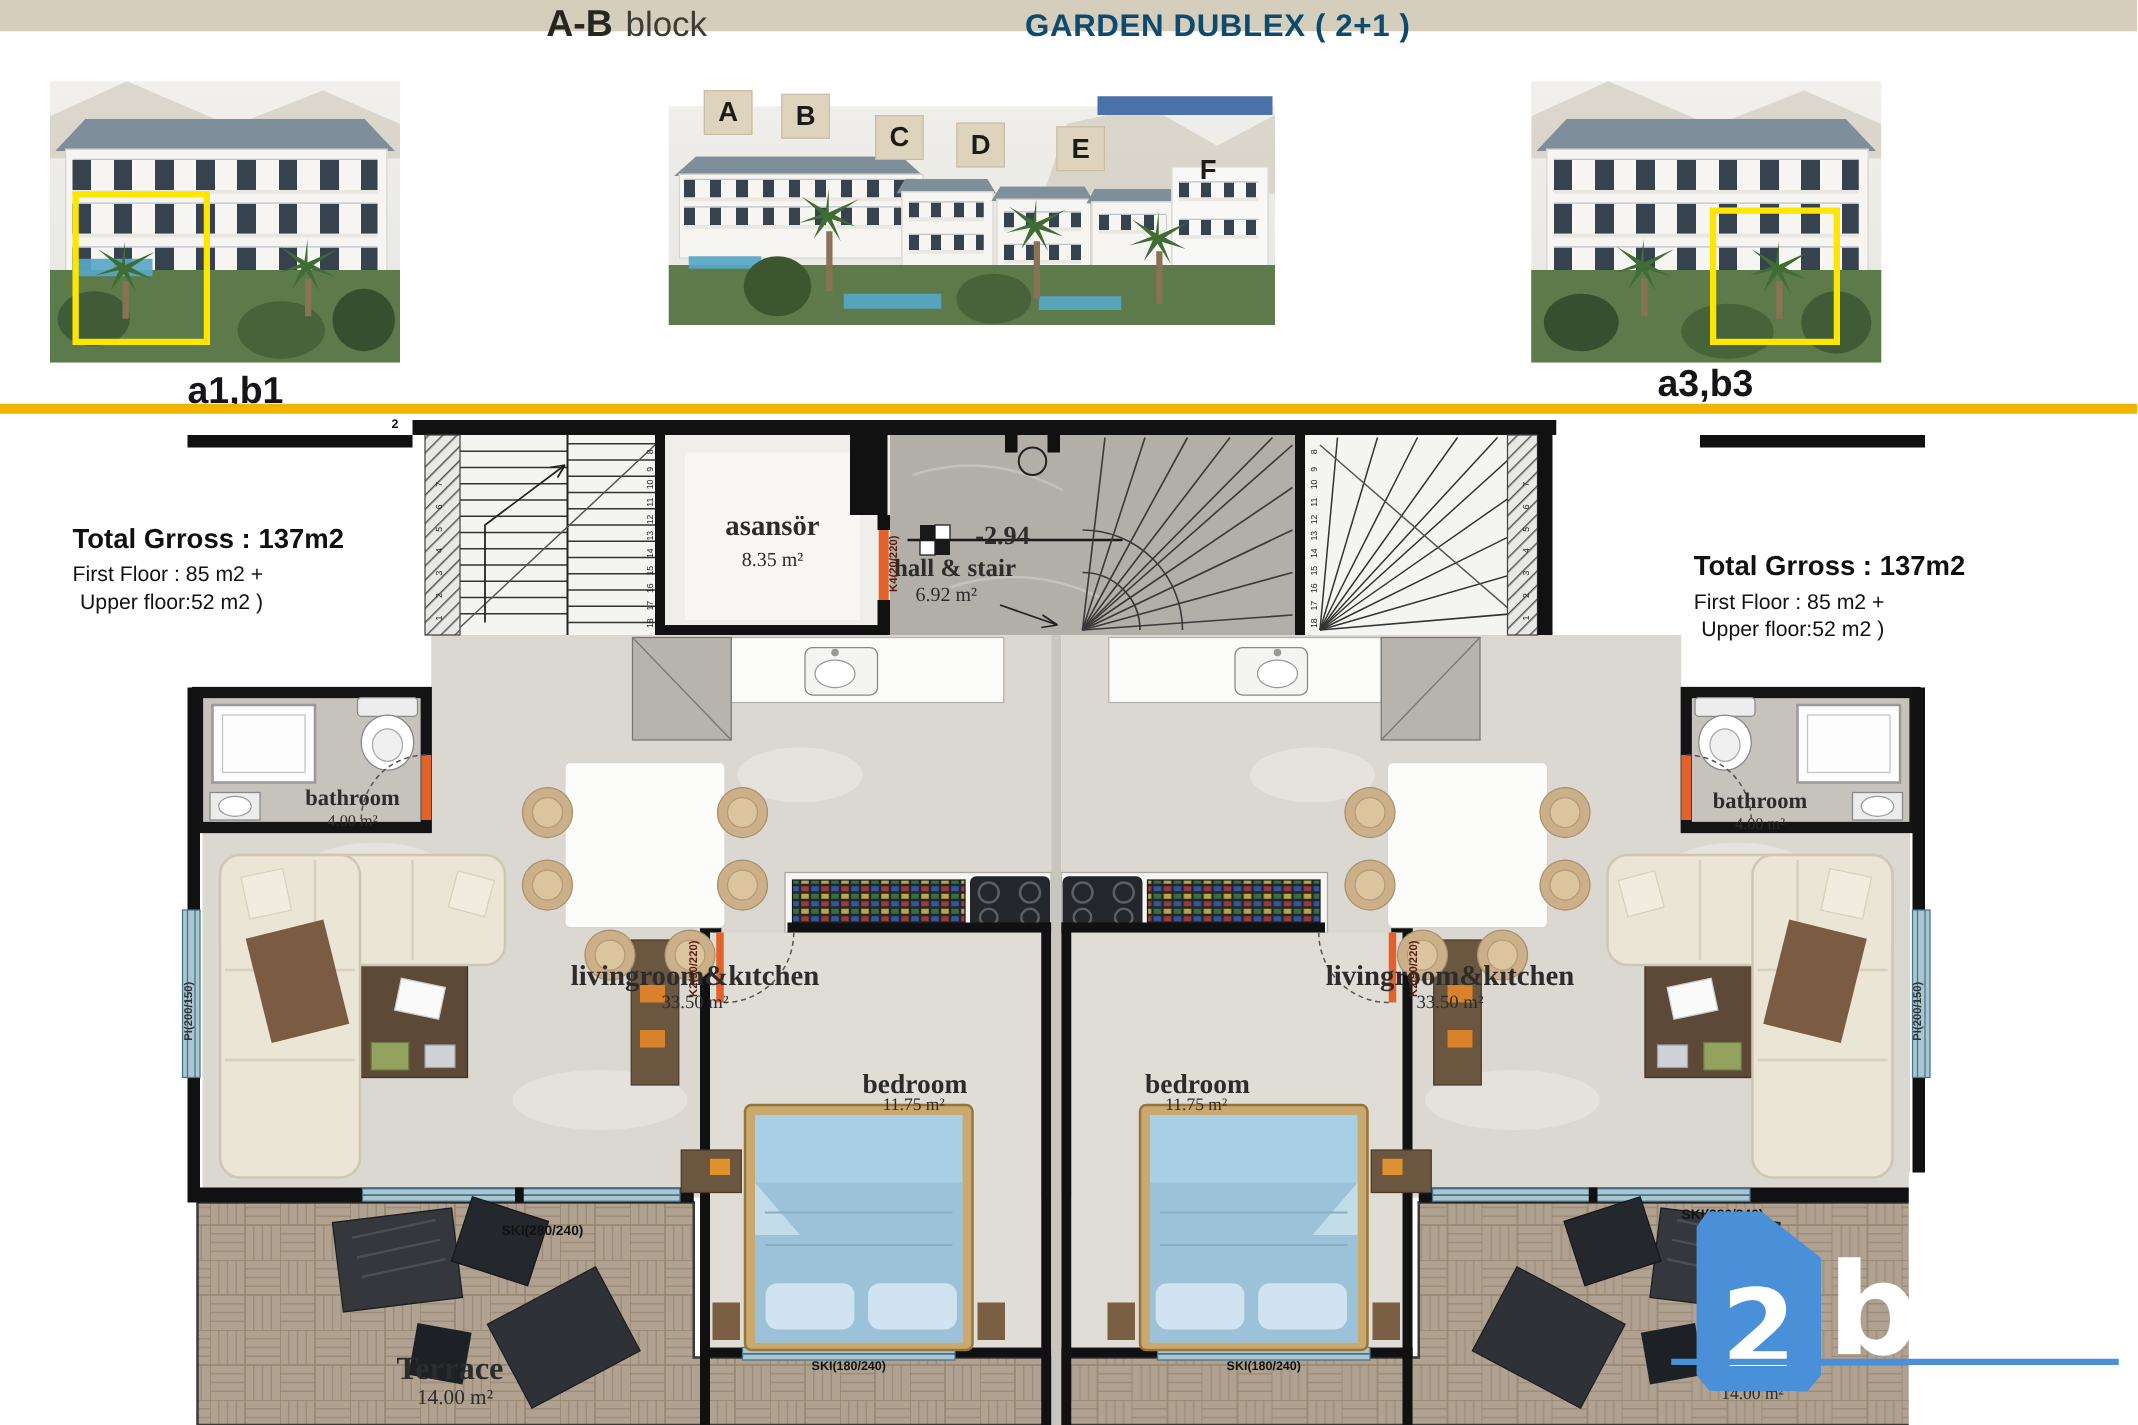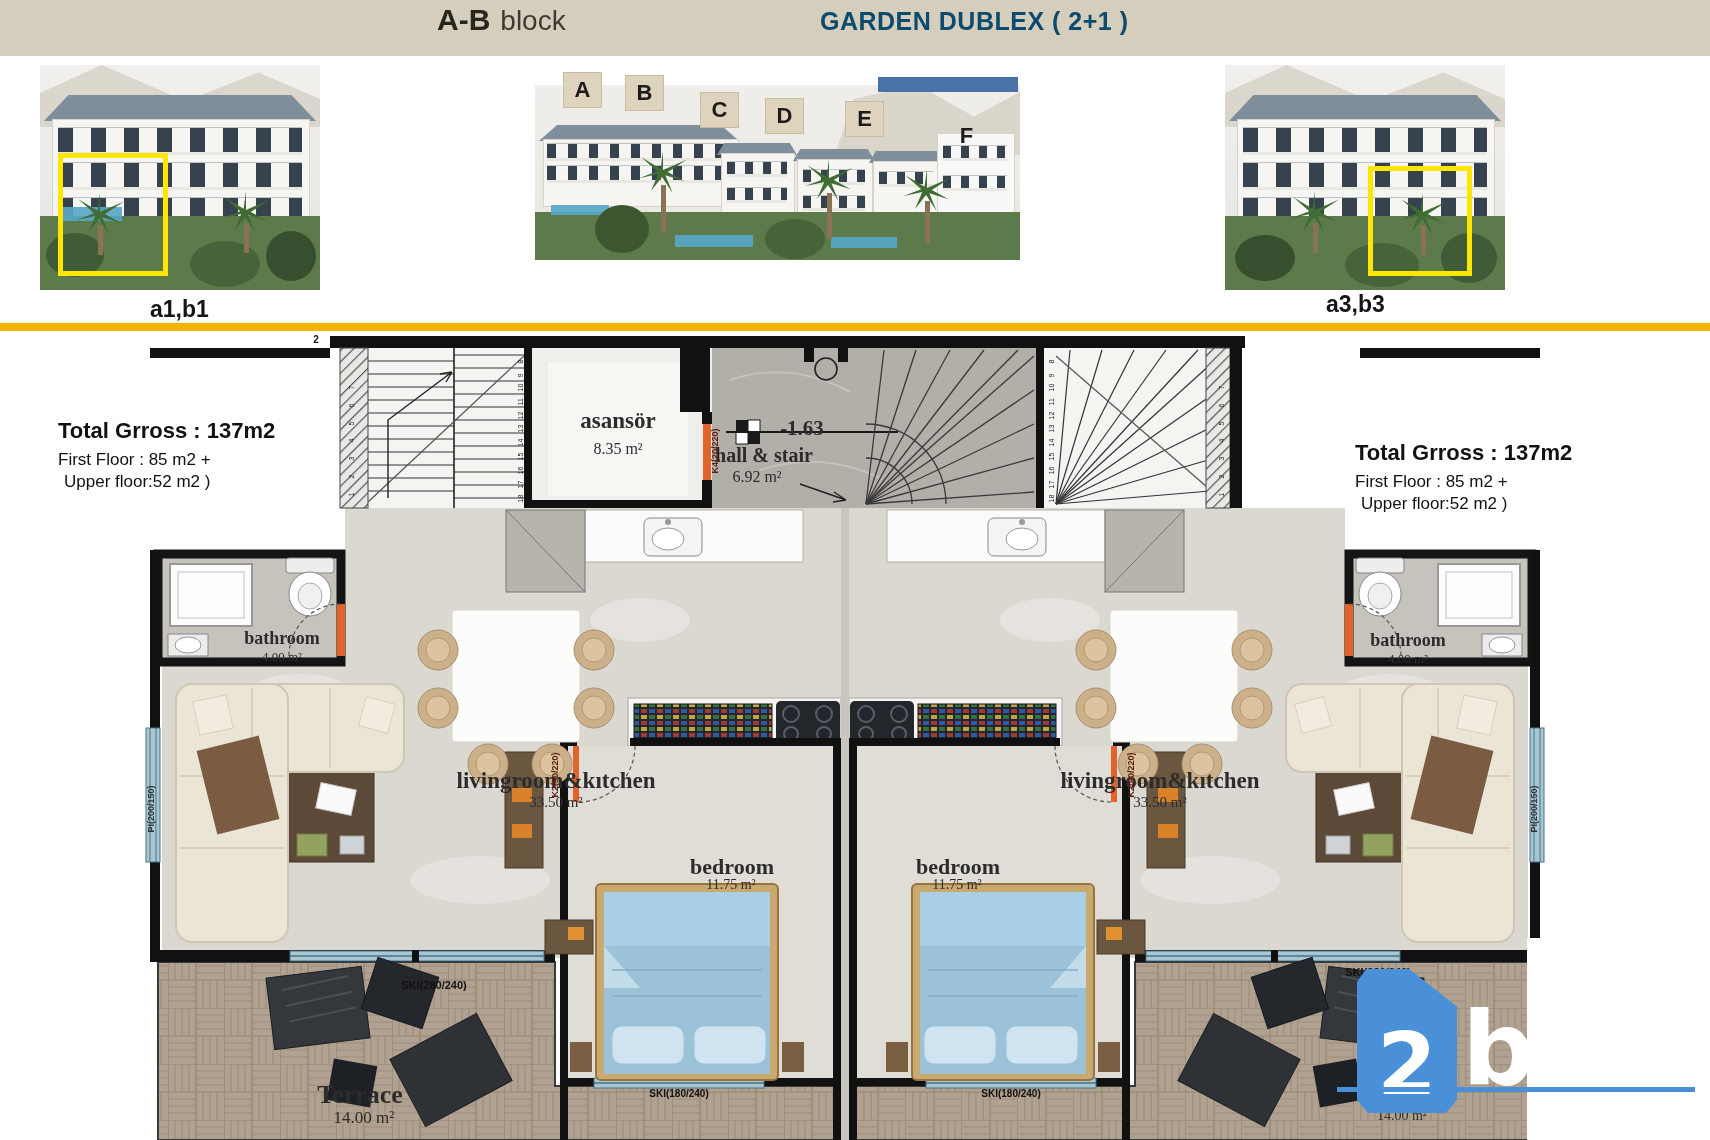--- a/index.html
+++ b/index.html
@@ -1,19 +1,19 @@
 <!DOCTYPE html>
 <html><head>
 <meta charset="utf-8">
 <style>
   html,body{margin:0;padding:0;background:#fff;}
   .page{position:relative;width:1710px;height:1140px;background:#fff;overflow:hidden;
         font-family:"Liberation Sans",sans-serif;color:#222;}
   
-  .topbar{position:absolute;left:0;top:0;width:1710px;height:56px;background:#d6cebc;}
+  .topbar{position:absolute;left:0;top:0;width:1710px;height:25px;background:#d6cebc;}
   .block-title{position:absolute;left:437px;top:3px;font-size:30px;color:#26261f;}
   .bt-bold{font-weight:bold;}
   .bt-word{font-weight:normal;color:#3c3c35;margin-left:10px;font-size:28px;}
   .main-title{position:absolute;left:820px;top:7px;font-size:25px;font-weight:bold;color:#0c4a6e;letter-spacing:.5px;}
   
   .render{position:absolute;background:linear-gradient(#f1f0ed,#e4e5e1);}
   .render-left{left:40px;top:65px;width:280px;height:225px;}
   .render-right{left:1225px;top:65px;width:280px;height:225px;}
   .render-center{left:535px;top:85px;width:485px;height:175px;background:linear-gradient(#efeeea,#e6e7e2);}
   .rock{position:absolute;left:0;top:0;width:100%;height:62px;background:#cfc9bc;opacity:.65;
@@ -33,21 +33,21 @@
   .hl-right{left:143px;top:101px;width:94px;height:100px;}
   .bluebar{position:absolute;left:343px;top:-8px;width:140px;height:15px;background:#4a72a8;}
   .tags span{position:absolute;width:37px;height:34px;background:#ded3bd;border:1px solid #c9bda4;
              font:bold 22px/34px "Liberation Sans",sans-serif;text-align:center;color:#1b1b1b;}
   .tags span:nth-child(1){left:28px;top:-13px;}
   .tags span:nth-child(2){left:90px;top:-10px;}
   .tags span:nth-child(3){left:165px;top:7px;}
   .tags span:nth-child(4){left:230px;top:13px;}
   .tags span:nth-child(5){left:310px;top:16px;}
   .tags span:nth-child(6){left:413px;top:34px;background:transparent;border:none;}
-  .caption{position:absolute;font-weight:bold;font-size:23px;color:#14141a;}
+  .caption{position:absolute;font-weight:bold;font-size:30px;color:#14141a;}
   .cap-left{left:150px;top:296px;}
   .cap-right{left:1326px;top:291px;}
   .divider{position:absolute;left:0;top:323px;width:1710px;height:8px;background:#f2b400;}
   
   .plan-svg{position:absolute;left:0;top:0;z-index:1;}
   .plbl{position:absolute;z-index:2;transform:translateX(-50%);text-align:center;white-space:nowrap;
         font-family:"Liberation Serif",serif;color:#2c2c2c;}
   .rm{font-weight:bold;}
   .dim{position:absolute;z-index:2;transform:translateX(-50%);white-space:nowrap;
        font:bold 11px "Liberation Sans",sans-serif;color:#111;}
@@ -403,21 +403,21 @@
         <rect x="1230" y="348" width="12" height="160" fill="#111"></rect>
       </g>
     </g>
 
     <rect x="1527" y="938" width="185" height="204" fill="#fff"></rect>
     <rect x="1546" y="332" width="166" height="810" fill="#fff"></rect>
   </svg>
 
   <div class="plbl rm" style="left:618px;top:408px;font-size:23px;">asansör</div>
   <div class="plbl" style="left:618px;top:440px;font-size:16px;">8.35 m²</div>
-  <div class="plbl rm" style="left:802px;top:416px;font-size:21px;">-1.63</div>
+  <div class="plbl rm" style="left:802px;top:416px;font-size:21px;">-2.94</div>
   <div class="plbl rm" style="left:764px;top:444px;font-size:20px;">hall &amp; stair</div>
   <div class="plbl" style="left:757px;top:468px;font-size:16px;">6.92 m²</div>
 
   <div class="plbl rm" style="left:282px;top:628px;font-size:18px;">bathroom</div>
   <div class="plbl" style="left:282px;top:649px;font-size:13px;">4.00 m²</div>
   <div class="plbl rm" style="left:1408px;top:630px;font-size:18px;">bathroom</div>
   <div class="plbl" style="left:1408px;top:651px;font-size:13px;">4.00 m²</div>
 
   <div class="plbl rm" style="left:556px;top:768px;font-size:23px;">livingroom&amp;kıtchen</div>
   <div class="plbl" style="left:556px;top:794px;font-size:15px;">33.50 m²</div>

